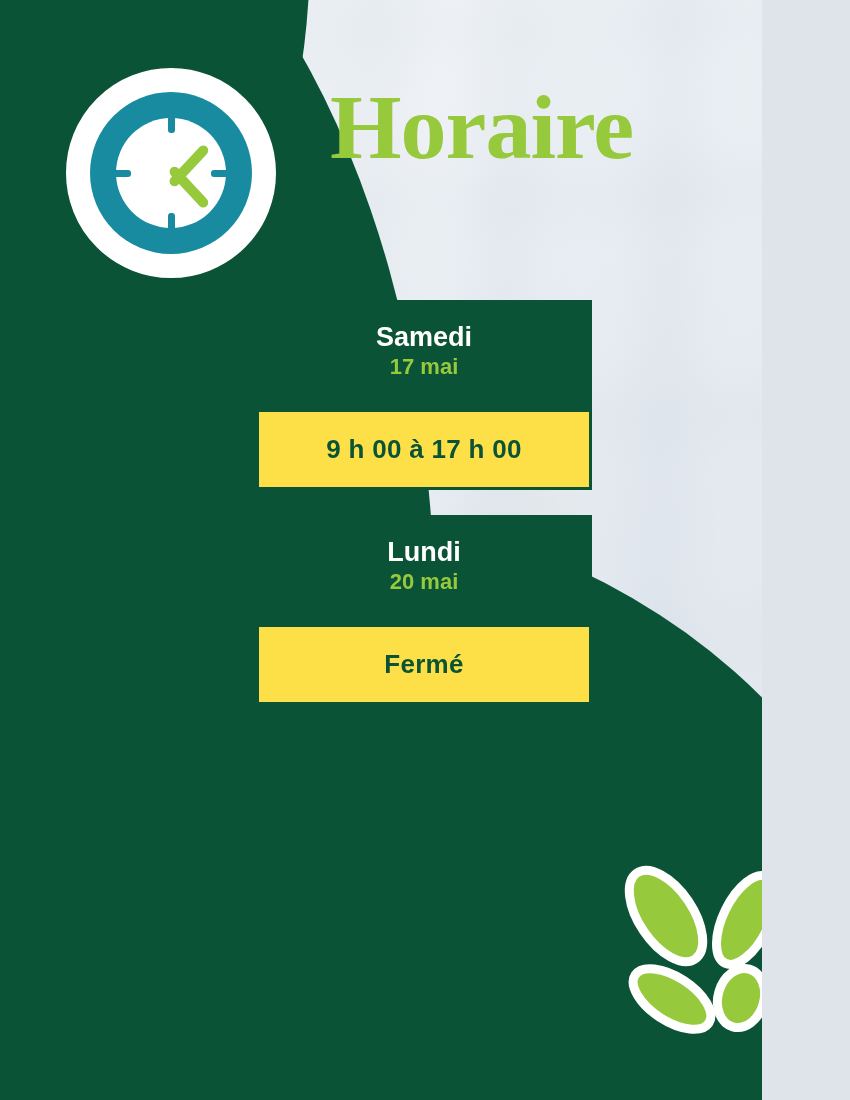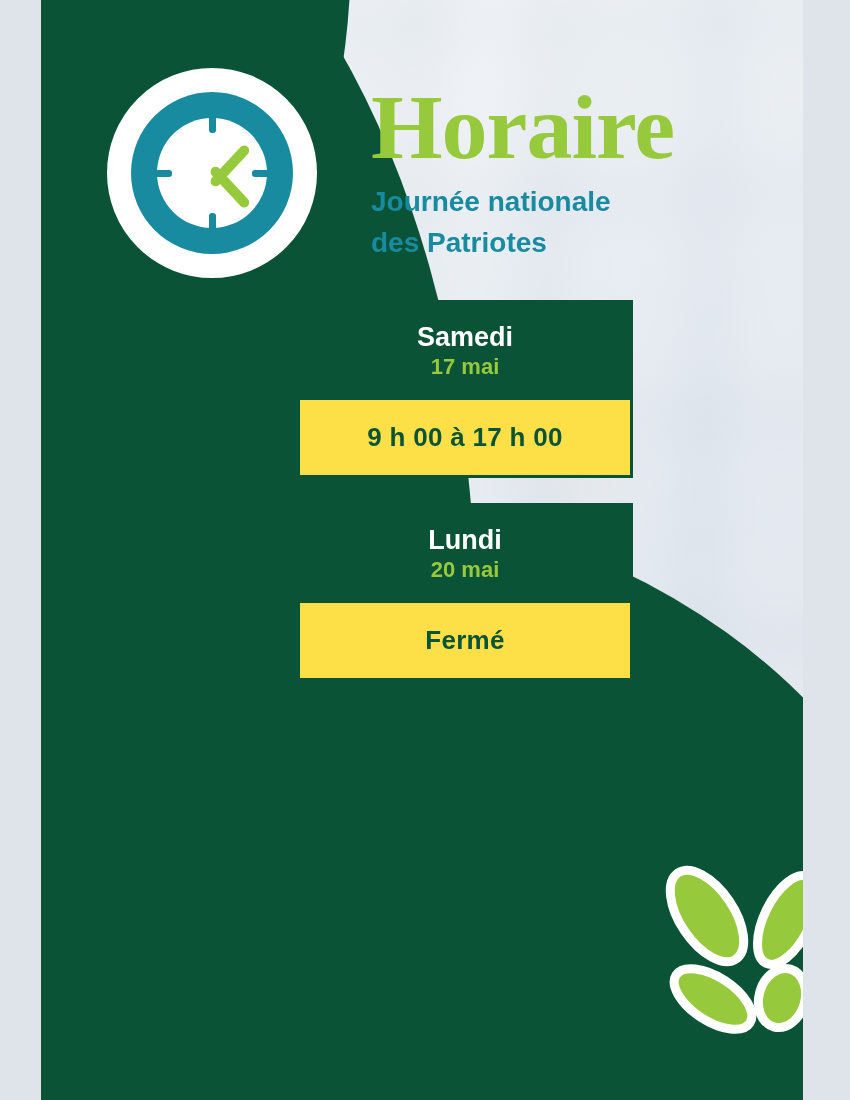--- a/index.html
+++ b/index.html
@@ -10,21 +10,20 @@
     overflow:hidden;
     position:relative;
   }
 
   
   #poster {
     position:absolute; inset:0;
     width:762px; height:1100px;
     overflow:hidden;
     background:#e2e7ec;
-    margin-left:41px;
   }
 
   
   .bg-photo {
     position:absolute; inset:-60px;
     filter:blur(26px);
     opacity:1;
     background-color:#dde3ea;
     background-image:
       
@@ -153,21 +152,21 @@
 
   
   .cards {
     position:absolute; left:256px; top:300px;
     width:336px;
   }
   .card { width:336px; margin-bottom:25px; }
   .card:last-child { margin-bottom:0; }
   .card-head {
     background:var(--dk);
-    padding:22px 10px 20px;
+    padding:22px 10px 32px;
     text-align:center;
   }
   .card-day {
     font-size:27px; font-weight:700; color:#fff; line-height:1.18;
   }
   .card-date {
     font-size:22px; font-weight:700; color:var(--lt); line-height:1.18;
   }
   .card-body {
     background:#fde047;
@@ -207,24 +206,20 @@
           <span class="tick t6"></span>
           <span class="tick t9"></span>
           <span class="hand hour"></span>
           <span class="hand minute"></span>
         </div>
       </div>
     </div>
 
     <div class="title-block">
       <div class="poster-title">Horaire</div>
-      <div class="poster-sub">
-        <div>Journée nationale</div>
-        <div>des Patriotes</div>
-      </div>
     </div>
 
   </div>
 
   <div class="cards">
 
     <div class="card">
       <div class="card-head">
         <div class="card-day">Samedi</div>
         <div class="card-date">17 mai</div>

